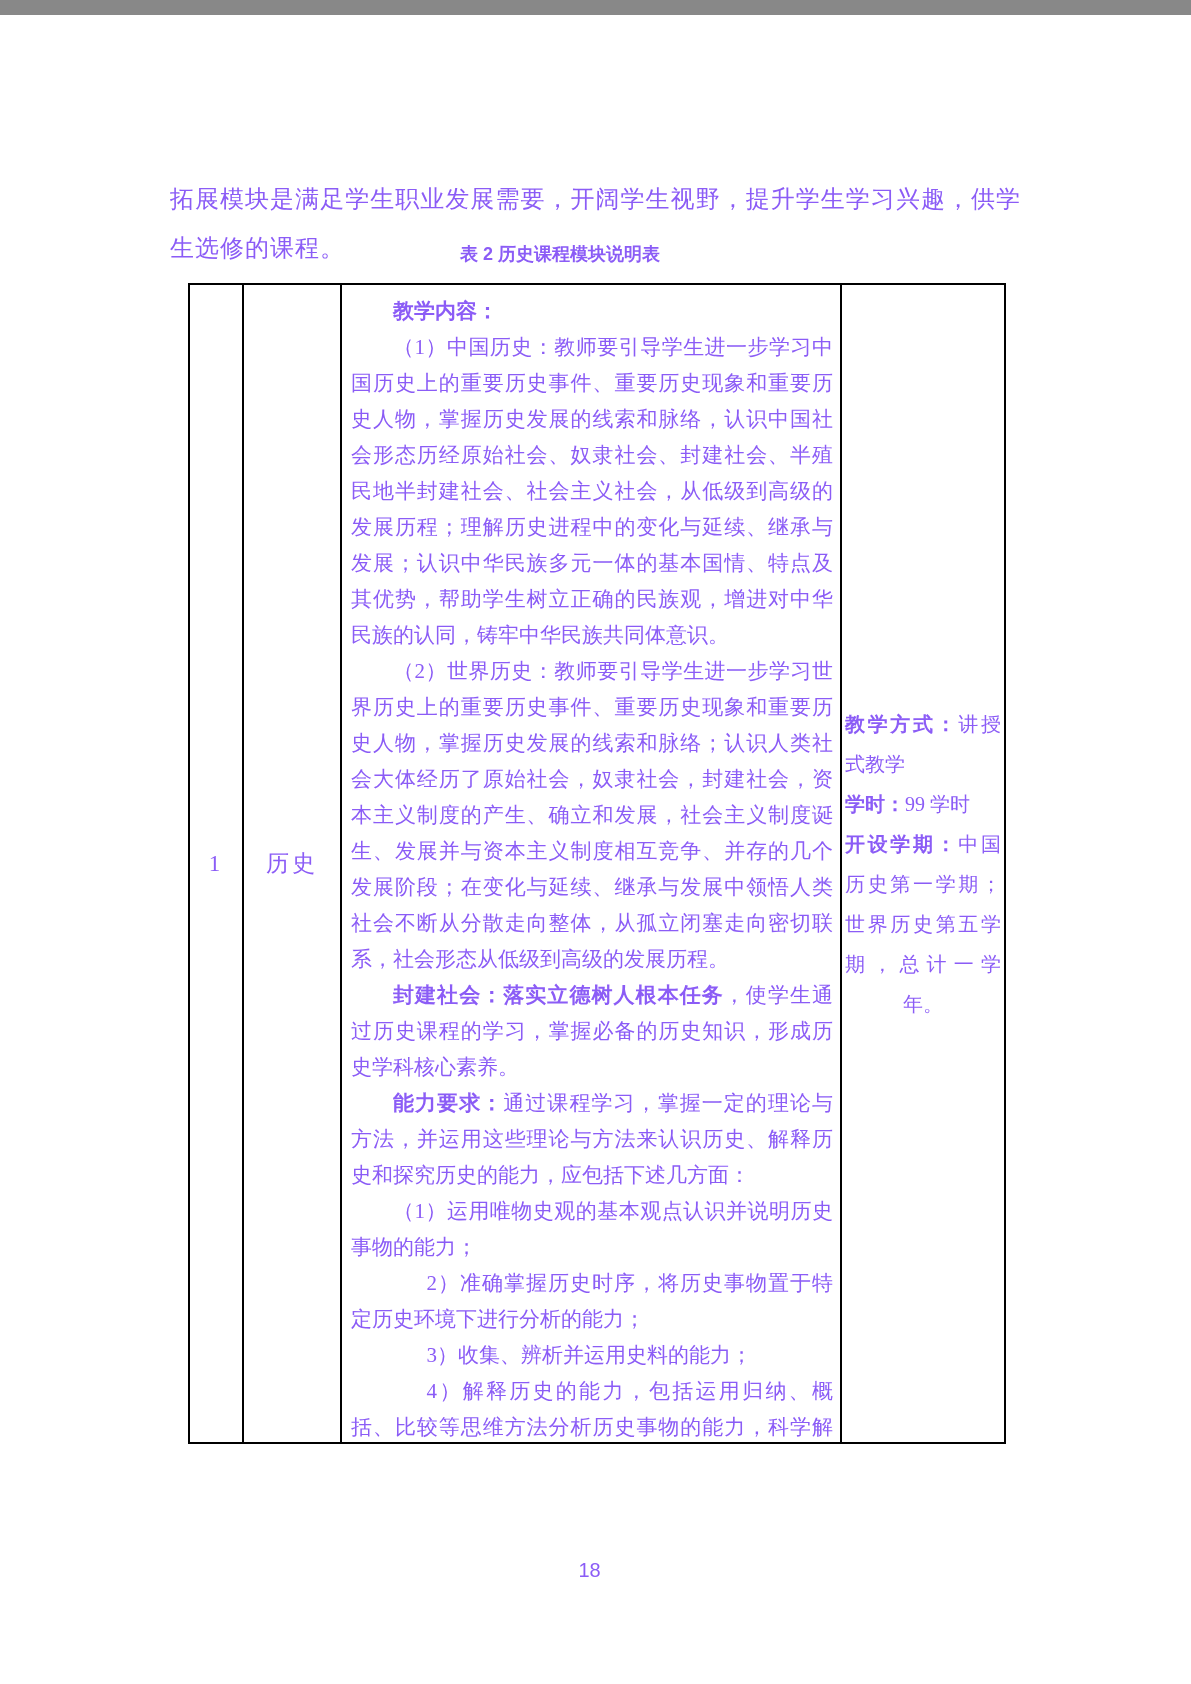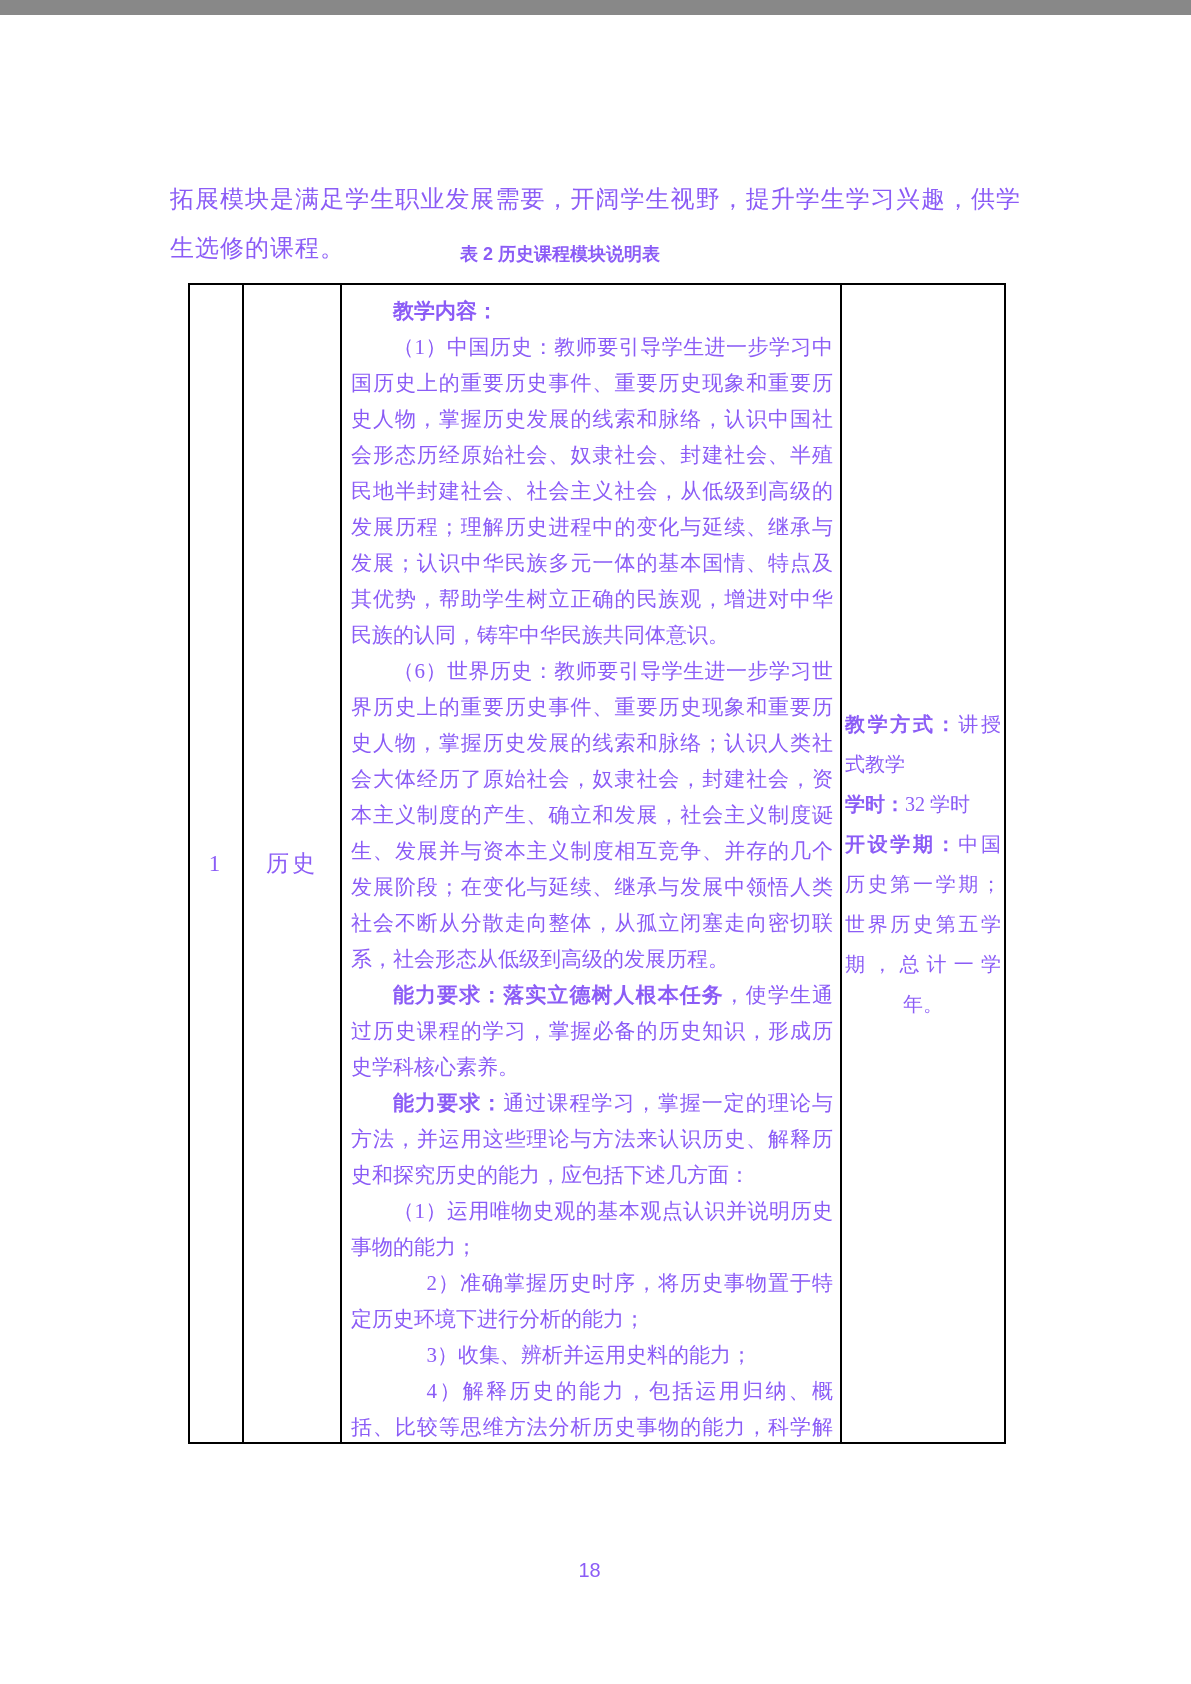--- a/index.html
+++ b/index.html
@@ -83,33 +83,33 @@
       <col style="width:164px">
     </colgroup>
     <tbody>
     <tr class="body-row">
       <td class="idx-cell">1</td>
       <td class="name-cell">历史</td>
       <td class="content-cell">
         <div class="content-clip">
           <p class="cp ind2"><b>教学内容：</b><span></span></p>
           <p class="cp ind2"><b></b><span>（1）中国历史：教师要引导学生进一步学习中国历史上的重要历史事件、重要历史现象和重要历史人物，掌握历史发展的线索和脉络，认识中国社会形态历经原始社会、奴隶社会、封建社会、半殖民地半封建社会、社会主义社会，从低级到高级的发展历程；理解历史进程中的变化与延续、继承与发展；认识中华民族多元一体的基本国情、特点及其优势，帮助学生树立正确的民族观，增进对中华民族的认同，铸牢中华民族共同体意识。</span></p>
-          <p class="cp ind2"><b></b><span>（6）世界历史：教师要引导学生进一步学习世界历史上的重要历史事件、重要历史现象和重要历史人物，掌握历史发展的线索和脉络；认识人类社会大体经历了原始社会，奴隶社会，封建社会，资本主义制度的产生、确立和发展，社会主义制度诞生、发展并与资本主义制度相互竞争、并存的几个发展阶段；在变化与延续、继承与发展中领悟人类社会不断从分散走向整体，从孤立闭塞走向密切联系，社会形态从低级到高级的发展历程。</span></p>
-          <p class="cp ind2"><b>能力要求：落实立德树人根本任务</b><span>，使学生通过历史课程的学习，掌握必备的历史知识，形成历史学科核心素养。</span></p>
+          <p class="cp ind2"><b></b><span>（2）世界历史：教师要引导学生进一步学习世界历史上的重要历史事件、重要历史现象和重要历史人物，掌握历史发展的线索和脉络；认识人类社会大体经历了原始社会，奴隶社会，封建社会，资本主义制度的产生、确立和发展，社会主义制度诞生、发展并与资本主义制度相互竞争、并存的几个发展阶段；在变化与延续、继承与发展中领悟人类社会不断从分散走向整体，从孤立闭塞走向密切联系，社会形态从低级到高级的发展历程。</span></p>
+          <p class="cp ind2"><b>封建社会：落实立德树人根本任务</b><span>，使学生通过历史课程的学习，掌握必备的历史知识，形成历史学科核心素养。</span></p>
           <p class="cp ind2"><b>能力要求：</b><span>通过课程学习，掌握一定的理论与方法，并运用这些理论与方法来认识历史、解释历史和探究历史的能力，应包括下述几方面：</span></p>
           <p class="cp ind2"><b></b><span>（1）运用唯物史观的基本观点认识并说明历史事物的能力；</span></p>
           <p class="cp ind36"><b></b><span>2）准确掌握历史时序，将历史事物置于特定历史环境下进行分析的能力；</span></p>
           <p class="cp ind36"><b></b><span>3）收集、辨析并运用史料的能力；</span></p>
           <p class="cp ind36"><b></b><span>4）解释历史的能力，包括运用归纳、概括、比较等思维方法分析历史事物的能力，科学解释历史</span></p>
         </div>
       </td>
       <td class="req-cell">
         <div class="req-inner">
           <p class="rp"><b>教学方式：</b><span>讲授式教学</span></p>
-          <p class="rp"><b>学时：</b><span>32 学时</span></p>
+          <p class="rp"><b>学时：</b><span>99 学时</span></p>
           <p class="rp rp-last"><b>开设学期：</b><span>中国历史第一学期；世界历史第五学期，总计一学年。</span></p>
         </div>
       </td>
     </tr>
   </tbody>
     </table>
 
   <div class="page-number">18</div>
 
 </div>

